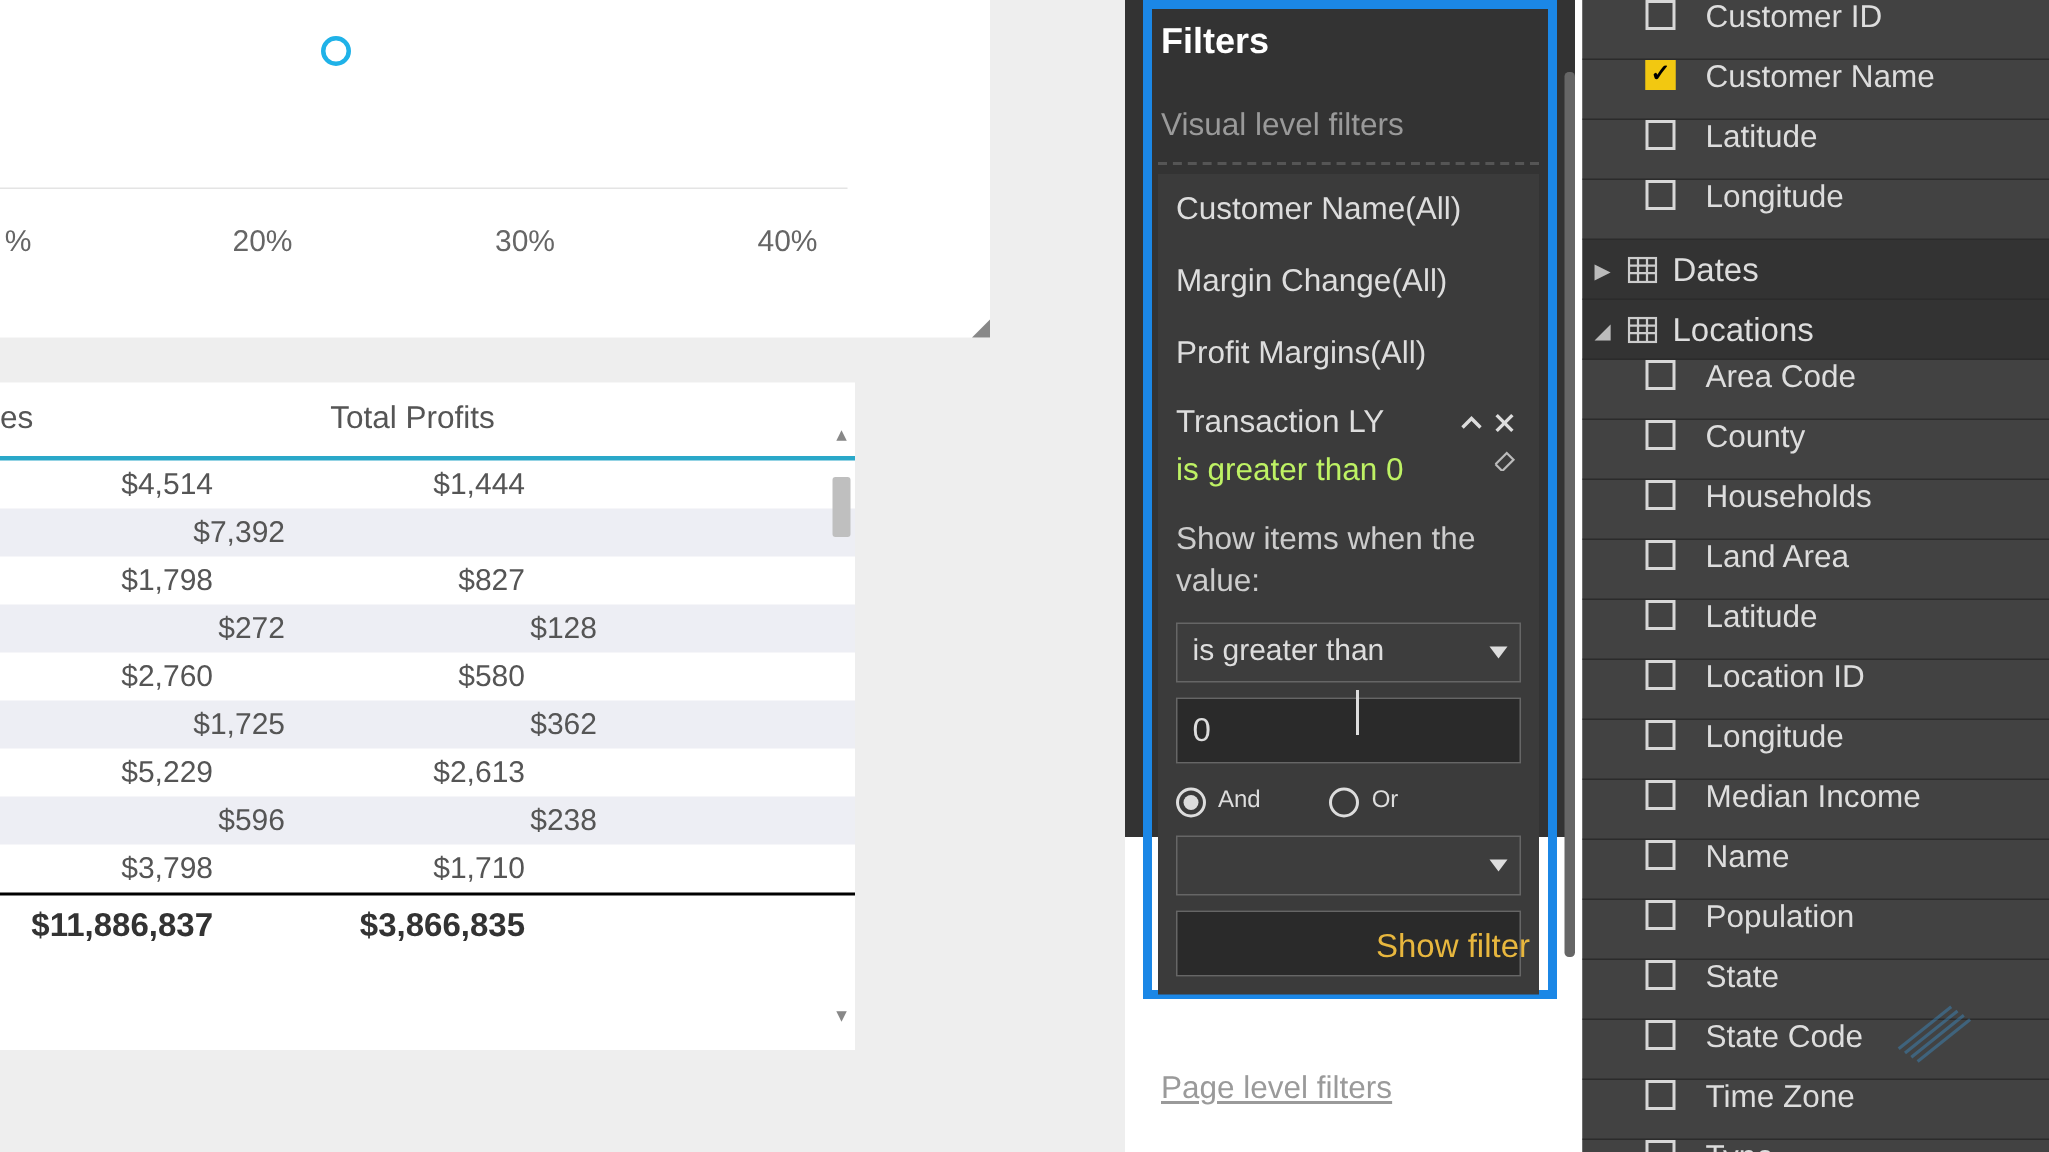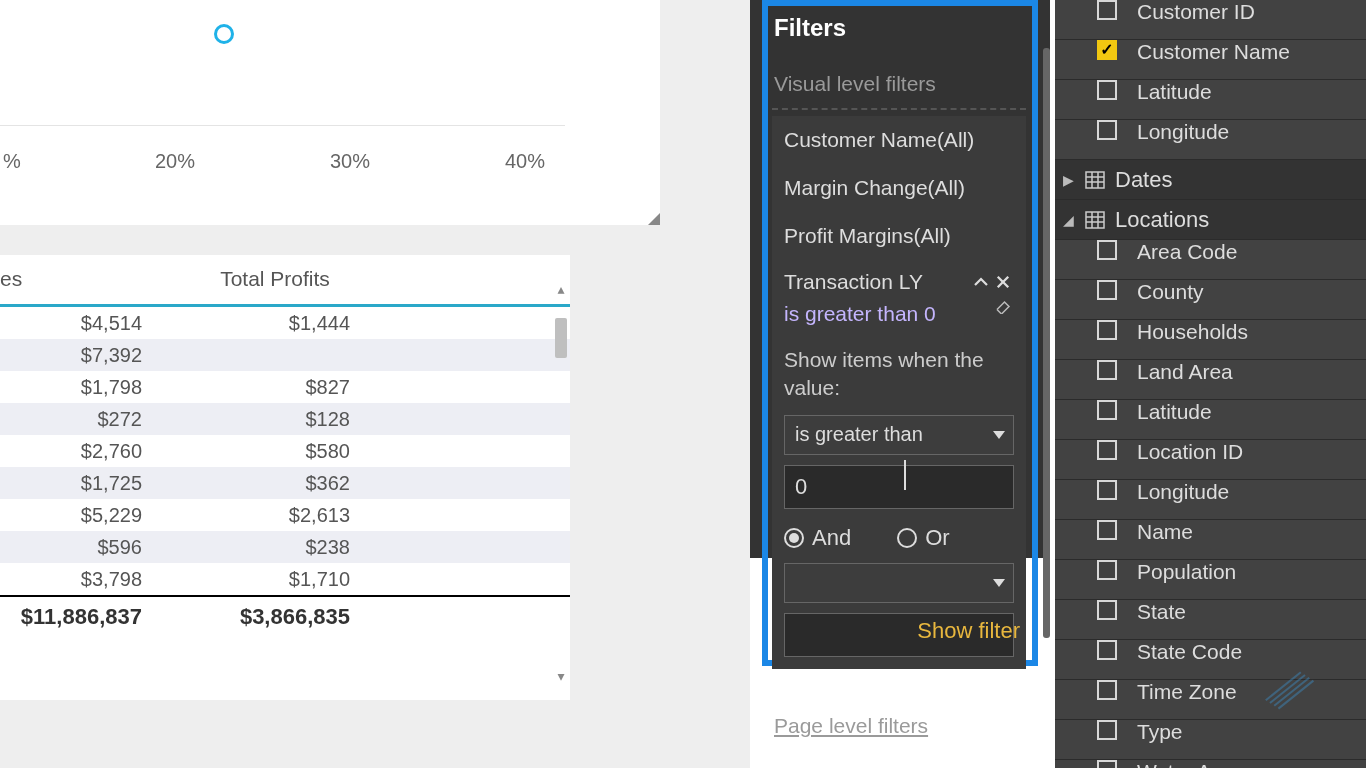--- a/index.html
+++ b/index.html
@@ -54,21 +54,21 @@
 }
 .tv-headers {
   display: flex; height: 52px; border-bottom: 3px solid #2aa8c9;
 }
 .tv-h {
   font-size: 21px; color: #555; text-align: right; padding: 12px 30px 0 0;
 }
 .tc0 { width: 170px; text-align: left; padding-left: 0; }
 .tc1 { width: 210px; text-align: center; padding-right: 0; }
 .tv-row { display: flex; height: 32px; align-items: center; font-size: 20px; color: #555; }
-.tv-row.alt { background: #edeef4; }
+.tv-row.alt { background: #edeef4; padding-left: 48px; }
 .tv-row.bottom { border-top: 2px solid #000000; height: 42px; }
 .tv-cell { text-align: right; padding-right: 30px; }
 .tc0c { width: 172px; }
 .tc1c { width: 208px; }
 .tv-row.bottom .tv-cell { font-weight: 700; font-size: 22px; color: #333; }
 
 
 .filters-panel {
   position: absolute; left: 750px; top: 0; width: 300px; height: 558px;
   background: #333333;
@@ -99,21 +99,21 @@
 .fc-adv {
   position: absolute; left: 22px; top: 258px; width: 254px; padding: 12px;
   background: #3b3b3b;
 }
 .fc-adv-header {
   display: flex; align-items: center; color: #ddd; font-size: 21px;
 }
 .fc-adv-header .spacer { flex: 1; }
 .hdr-icon { width: 22px; height: 22px; color: #ddd; cursor: pointer; display: inline-flex; align-items: center; justify-content: center; }
 .hdr-icon svg { width: 18px; height: 18px; }
-.condition-text { color: #c4b5fd; font-size: 21px; margin-top: 8px; }
+.condition-text { color: #bef264; font-size: 21px; margin-top: 8px; }
 .eraser-row { display: flex; }
 .eraser-row .spacer { flex: 1; }
 .show-items { color: #ccc; font-size: 21px; margin-top: 20px; line-height: 1.35; }
 .adv-select {
   margin-top: 12px; height: 40px; border: 1px solid #666; background: #3d3d3d;
   color: #ddd; font-size: 20px; display: flex; align-items: center; padding: 0 10px;
   position: relative;
 }
 .adv-select .caret {
   position: absolute; right: 8px; top: 50%; transform: translateY(-50%);
@@ -122,21 +122,21 @@
 }
 .adv-input {
   margin-top: 10px; height: 44px; border: 1px solid #666; background: #2a2a2a;
   color: #ddd; font-size: 22px; padding: 0 10px; display: flex; align-items: center;
 }
 .text-cursor {
   position: absolute; left: 904px; top: 460px; width: 2px; height: 30px; background: #ddd;
 }
 .radio-row { display: flex; gap: 46px; margin-top: 16px; align-items: center; }
 .radio {
-  display: inline-flex; align-items: center; gap: 8px; color: #ddd; font-size: 22px; cursor: pointer;
+  display: inline-flex; gap: 8px; color: #ddd; font-size: 16px; cursor: pointer;
 }
 .radio-outer {
   width: 20px; height: 20px; border: 2px solid #ddd; border-radius: 50%;
   display: inline-flex; align-items: center; justify-content: center;
 }
 .radio-inner { width: 10px; height: 10px; background: #ddd; border-radius: 50%; }
 .apply-filter {
   position: absolute; right: 30px; top: 618px; color: #e8b73e; font-size: 22px; cursor: pointer;
 }
 .panel-scrollthumb {
@@ -391,20 +391,24 @@
       <div class="field-row">
         <span class="chk"></span>
         <span>Location ID</span>
       </div>
       <div class="field-row">
         <span class="chk"></span>
         <span>Longitude</span>
       </div>
       <div class="field-row">
         <span class="chk"></span>
+        <span>Median Income</span>
+      </div>
+      <div class="field-row">
+        <span class="chk"></span>
         <span>Name</span>
       </div>
       <div class="field-row">
         <span class="chk"></span>
         <span>Population</span>
       </div>
       <div class="field-row">
         <span class="chk"></span>
         <span>State</span>
       </div>

